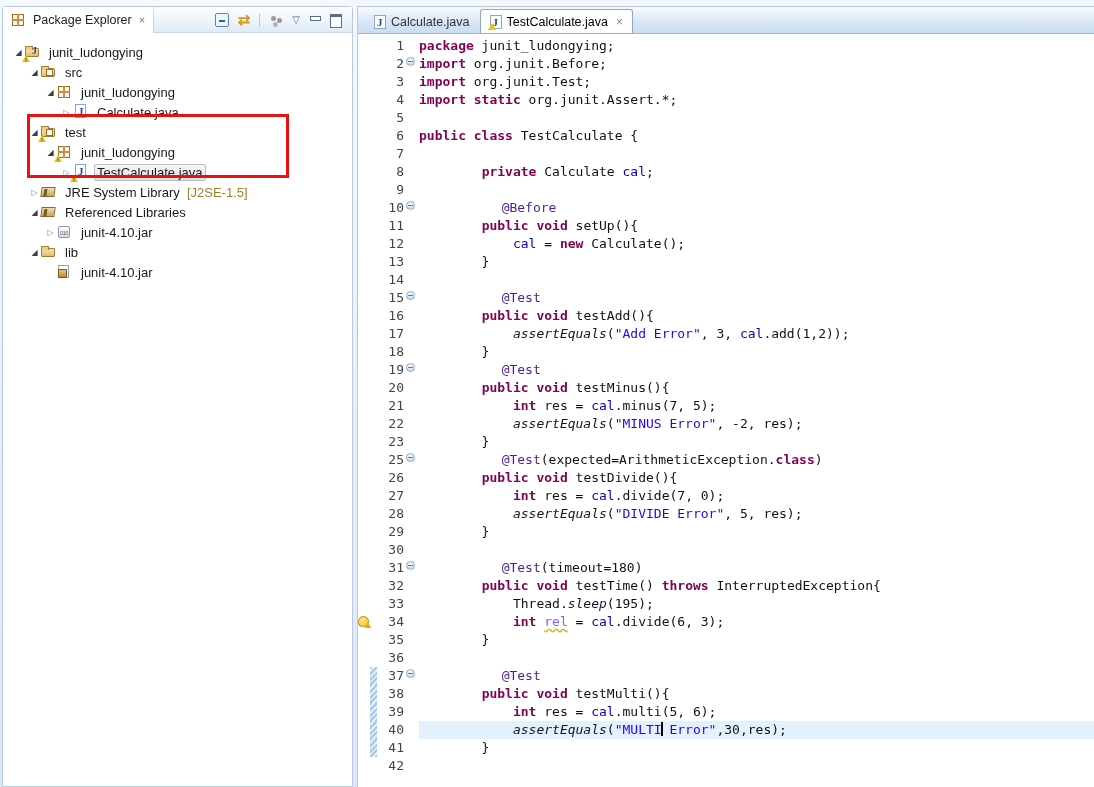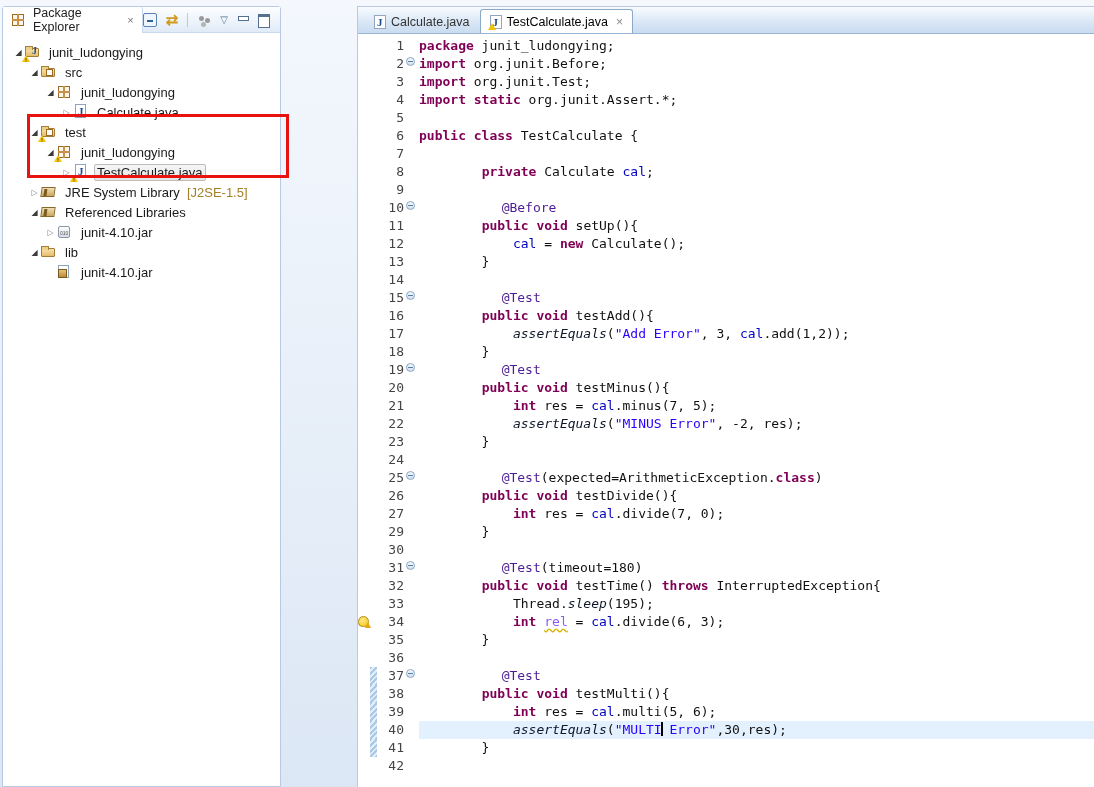--- a/index.html
+++ b/index.html
@@ -2,21 +2,21 @@
 <html><head>
 <meta charset="utf-8">
 <style>
   * { margin:0; padding:0; box-sizing:border-box; }
   html,body { width:1094px; height:787px; overflow:hidden;
     font-family:"Liberation Sans", sans-serif; background:#dde7f5; }
   #stage { position:relative; width:1094px; height:787px;
     background:linear-gradient(#f4f8fd,#dce7f5); }
 
   
-  #pkgview { position:absolute; left:2px; top:6px; width:279px; height:781px;
+  #pkgview { position:absolute; left:2px; top:6px; width:351px; height:781px;
     background:#fff; border:1px solid #b9c9e2; border-radius:3px 3px 0 0; }
   .viewhead { position:relative; height:26px;
     background:linear-gradient(#fdfeff,#e9f1fa 70%,#dfeaf7);
     border-bottom:1px solid #c9d8ec; display:flex; align-items:center; }
   .viewtab { display:flex; align-items:center; gap:5px; height:26px; padding:0 8px 0 7px;
     background:#fff; border-right:1px solid #c9d8ec; border-radius:3px 3px 0 0;
     font-size:12.5px; color:#222; }
   .viewtab .x { color:#777; font-size:11px; margin-left:2px; }
   .pkg-toolbar { margin-left:auto; display:flex; align-items:center; gap:9px; padding-right:10px; }
 
@@ -287,24 +287,24 @@
         <div class="cline"><span class="cell-ann"></span><span class="cell-diff"></span><span class="cell-num">14</span><span class="cell-fold"></span><span class="cell-code"></span></div>
         <div class="cline"><span class="cell-ann"></span><span class="cell-diff"></span><span class="cell-num">15</span><span class="cell-fold"><span class="foldm"></span></span><span class="cell-code"><span class="p">        </span><span class="a">@Test</span></span></div>
         <div class="cline"><span class="cell-ann"></span><span class="cell-diff"></span><span class="cell-num">16</span><span class="cell-fold"></span><span class="cell-code"><span class="p">        </span><span class="k">public</span><span class="p"> </span><span class="k">void</span><span class="p"> testAdd(){</span></span></div>
         <div class="cline"><span class="cell-ann"></span><span class="cell-diff"></span><span class="cell-num">17</span><span class="cell-fold"></span><span class="cell-code"><span class="p">            </span><span class="i">assertEquals</span><span class="p">(</span><span class="s">"Add Error"</span><span class="p">, 3, </span><span class="f">cal</span><span class="p">.add(1,2));</span></span></div>
         <div class="cline"><span class="cell-ann"></span><span class="cell-diff"></span><span class="cell-num">18</span><span class="cell-fold"></span><span class="cell-code"><span class="p">        }</span></span></div>
         <div class="cline"><span class="cell-ann"></span><span class="cell-diff"></span><span class="cell-num">19</span><span class="cell-fold"><span class="foldm"></span></span><span class="cell-code"><span class="p">        </span><span class="a">@Test</span></span></div>
         <div class="cline"><span class="cell-ann"></span><span class="cell-diff"></span><span class="cell-num">20</span><span class="cell-fold"></span><span class="cell-code"><span class="p">        </span><span class="k">public</span><span class="p"> </span><span class="k">void</span><span class="p"> testMinus(){</span></span></div>
         <div class="cline"><span class="cell-ann"></span><span class="cell-diff"></span><span class="cell-num">21</span><span class="cell-fold"></span><span class="cell-code"><span class="p">            </span><span class="k">int</span><span class="p"> res = </span><span class="f">cal</span><span class="p">.minus(7, 5);</span></span></div>
         <div class="cline"><span class="cell-ann"></span><span class="cell-diff"></span><span class="cell-num">22</span><span class="cell-fold"></span><span class="cell-code"><span class="p">            </span><span class="i">assertEquals</span><span class="p">(</span><span class="s">"MINUS Error"</span><span class="p">, -2, res);</span></span></div>
         <div class="cline"><span class="cell-ann"></span><span class="cell-diff"></span><span class="cell-num">23</span><span class="cell-fold"></span><span class="cell-code"><span class="p">        }</span></span></div>
-        <div class="cline"><span class="cell-ann"></span><span class="cell-diff"></span><span class="cell-num">24</span><span class="cell-fold"></span><span class="cell-code"></span></div>
         <div class="cline"><span class="cell-ann"></span><span class="cell-diff"></span><span class="cell-num">25</span><span class="cell-fold"><span class="foldm"></span></span><span class="cell-code"><span class="p">        </span><span class="a">@Test</span><span class="p">(expected=ArithmeticException.</span><span class="k">class</span><span class="p">)</span></span></div>
         <div class="cline"><span class="cell-ann"></span><span class="cell-diff"></span><span class="cell-num">26</span><span class="cell-fold"></span><span class="cell-code"><span class="p">        </span><span class="k">public</span><span class="p"> </span><span class="k">void</span><span class="p"> testDivide(){</span></span></div>
         <div class="cline"><span class="cell-ann"></span><span class="cell-diff"></span><span class="cell-num">27</span><span class="cell-fold"></span><span class="cell-code"><span class="p">            </span><span class="k">int</span><span class="p"> res = </span><span class="f">cal</span><span class="p">.divide(7, 0);</span></span></div>
+        <div class="cline"><span class="cell-ann"></span><span class="cell-diff"></span><span class="cell-num">28</span><span class="cell-fold"></span><span class="cell-code"><span class="p">            </span><span class="i">assertEquals</span><span class="p">(</span><span class="s">"DIVIDE Error"</span><span class="p">, 5, res);</span></span></div>
         <div class="cline"><span class="cell-ann"></span><span class="cell-diff"></span><span class="cell-num">29</span><span class="cell-fold"></span><span class="cell-code"><span class="p">        }</span></span></div>
         <div class="cline"><span class="cell-ann"></span><span class="cell-diff"></span><span class="cell-num">30</span><span class="cell-fold"></span><span class="cell-code"></span></div>
         <div class="cline"><span class="cell-ann"></span><span class="cell-diff"></span><span class="cell-num">31</span><span class="cell-fold"><span class="foldm"></span></span><span class="cell-code"><span class="p">        </span><span class="a">@Test</span><span class="p">(timeout=180)</span></span></div>
         <div class="cline"><span class="cell-ann"></span><span class="cell-diff"></span><span class="cell-num">32</span><span class="cell-fold"></span><span class="cell-code"><span class="p">        </span><span class="k">public</span><span class="p"> </span><span class="k">void</span><span class="p"> testTime() </span><span class="k">throws</span><span class="p"> InterruptedException{</span></span></div>
         <div class="cline"><span class="cell-ann"></span><span class="cell-diff"></span><span class="cell-num">33</span><span class="cell-fold"></span><span class="cell-code"><span class="p">            Thread.</span><span class="i">sleep</span><span class="p">(195);</span></span></div>
         <div class="cline"><span class="cell-ann"><span class="lwarnicon"></span></span><span class="cell-diff"></span><span class="cell-num">34</span><span class="cell-fold"></span><span class="cell-code"><span class="p">            </span><span class="k">int</span><span class="p"> </span><span class="w">rel</span><span class="p"> = </span><span class="f">cal</span><span class="p">.divide(6, 3);</span></span></div>
         <div class="cline"><span class="cell-ann"></span><span class="cell-diff"></span><span class="cell-num">35</span><span class="cell-fold"></span><span class="cell-code"><span class="p">        }</span></span></div>
         <div class="cline"><span class="cell-ann"></span><span class="cell-diff"></span><span class="cell-num">36</span><span class="cell-fold"></span><span class="cell-code"></span></div>
         <div class="cline"><span class="cell-ann"></span><span class="cell-diff hatch"></span><span class="cell-num">37</span><span class="cell-fold"><span class="foldm"></span></span><span class="cell-code"><span class="p">        </span><span class="a">@Test</span></span></div>
         <div class="cline"><span class="cell-ann"></span><span class="cell-diff hatch"></span><span class="cell-num">38</span><span class="cell-fold"></span><span class="cell-code"><span class="p">        </span><span class="k">public</span><span class="p"> </span><span class="k">void</span><span class="p"> testMulti(){</span></span></div>

